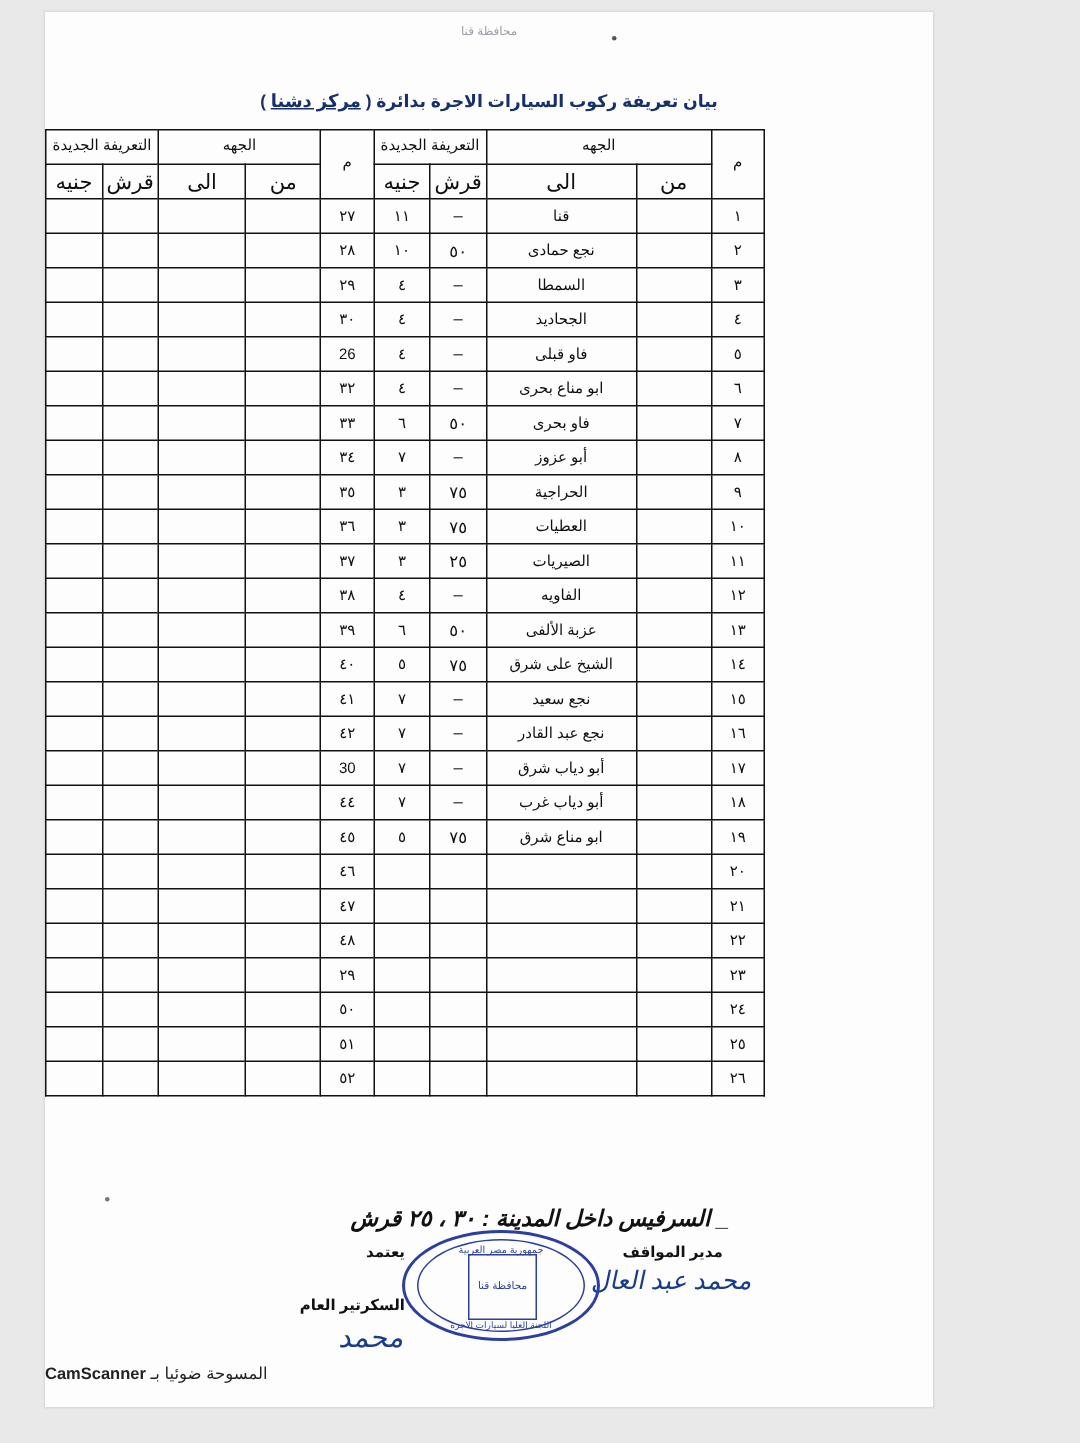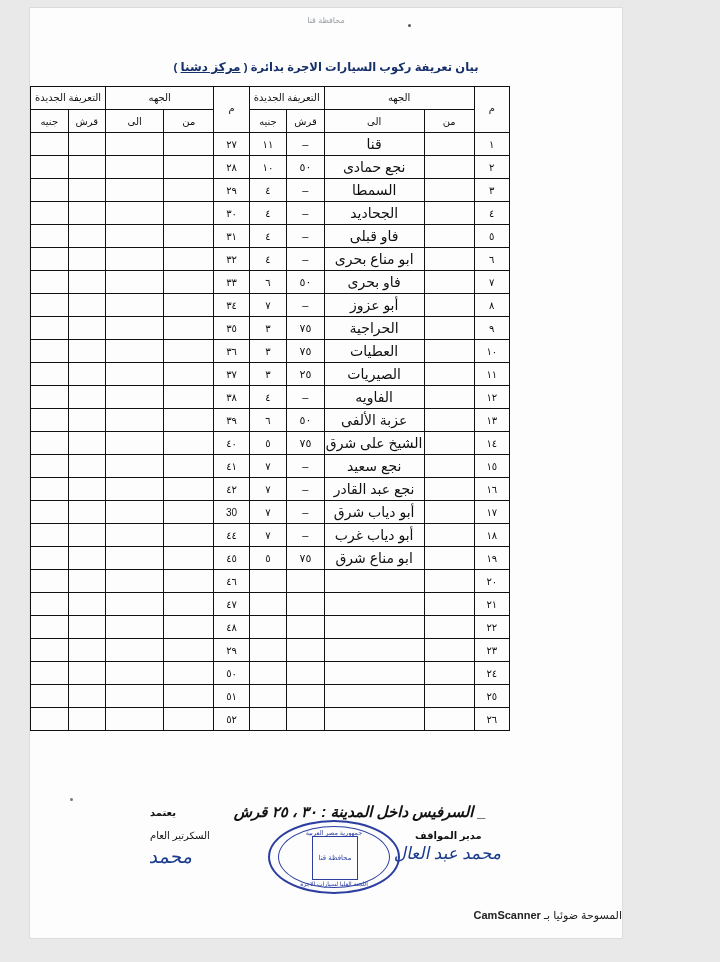--- a/index.html
+++ b/index.html
@@ -66,32 +66,32 @@
   }
   table.main td, table.main th{
     border:1px solid #111;
     text-align:center;
     vertical-align:middle;
     padding:0;
     height:22px;
     font-weight:normal;
   }
   .hrow1 th{height:46px;font-weight:bold;font-size:10px;line-height:1.25;}
-  .hrow2 th{height:22px;font-weight:bold;font-size:10px;}
+  .hrow2 th{height:22px;font-weight:bold;font-size:14px;}
   .c-no{width:34px;}
   .c-from{width:48px;}
   .c-to{width:96px;font-weight:bold;}
   .c-p{width:36px;}
   .c-j{width:36px;}
   .c-no2{width:34px;}
   .c-from2{width:48px;}
   .c-to2{width:56px;}
   .c-p2{width:36px;}
   .c-j2{width:36px;}
-  .dest{font-weight:bold;font-size:14px;}
+  .dest{font-weight:bold;font-size:10px;}
   .num{font-size:10px;}
   .dash{font-size:11px;}
   .blank{}
   
   .foot-note{
     position:absolute;
     top:795px; right:136px;
     font-size:15px;
     direction:rtl;
     color:#111;
@@ -110,29 +110,29 @@
   .sig-right .scribble{
     margin-top:2px;
     font-family:"Liberation Serif",serif;
     color:#1a3b8c;
     font-size:17px;
     transform:skewX(-12deg);
     letter-spacing:-1px;
   }
   .sig-left{
     position:absolute;
-    top:799px; left:120px;
-    text-align:left;
+    top:822px; left:120px;
+    text-align:right;
     direction:rtl;
     font-size:10px;
     color:#111;
     width:120px;
   }
   .sig-left .approve{font-weight:bold;}
-  .sig-left .role{font-weight:normal;margin-top:12px;}
+  .sig-left .role{font-weight:bold;margin-top:24px;}
   .sig-left .scribble{
     margin-top:4px;
     font-family:"Liberation Serif",serif;
     color:#1a3b8c;
     font-size:19px;
     transform:skewX(-10deg);
     letter-spacing:-1px;
   }
   .stamp{
     position:absolute;
@@ -163,21 +163,21 @@
     position:absolute;top:9px;left:0;width:100%;
     text-align:center;font-size:6.5px;color:#2c3fa0;direction:rtl;
   }
   .stamp .txt-bot{
     position:absolute;bottom:7px;left:0;width:100%;
     text-align:center;font-size:6px;color:#2c3fa0;direction:rtl;
   }
   .camscanner{
     position:absolute;
     bottom:16px; left:0; width:100%;
-    text-align:right;
+    text-align:left;
     font-size:11px;
     color:#222;
     direction:rtl;
   }
   .camscanner b{font-weight:bold;}
 </style>
 </head>
 <body>
 
 <div class="page">
@@ -273,21 +273,21 @@
             <td class="dest"></td>
             <td class="dash"></td>
             <td class="num"></td>
           </tr>
           <tr>
             <td class="num">٥</td>
             <td class="blank"></td>
             <td class="dest">فاو قبلى</td>
             <td class="dash">–</td>
             <td class="num">٤</td>
-            <td class="num">٣١</td>
+            <td class="num">26</td>
             <td class="blank"></td>
             <td class="dest"></td>
             <td class="dash"></td>
             <td class="num"></td>
           </tr>
           <tr>
             <td class="num">٦</td>
             <td class="blank"></td>
             <td class="dest">ابو مناع بحرى</td>
             <td class="dash">–</td>

